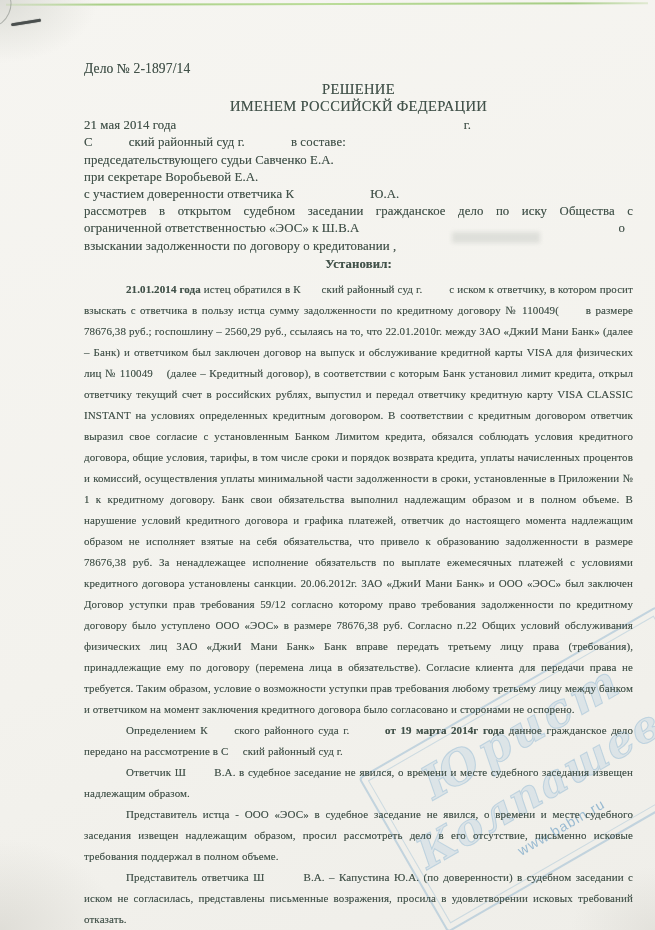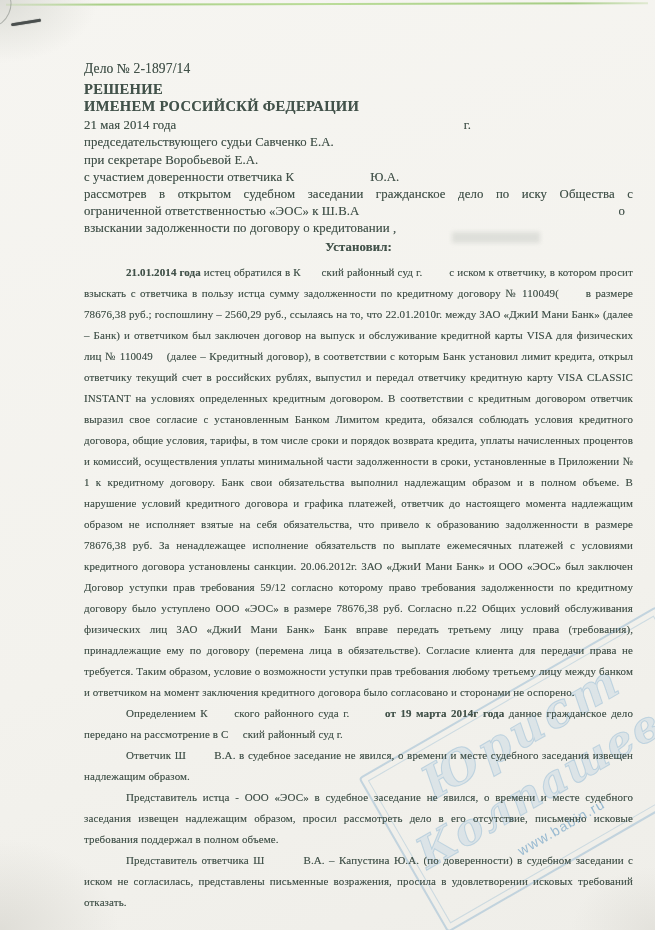--- a/index.html
+++ b/index.html
@@ -35,21 +35,21 @@
   .wm1{left:52px;top:12px;font-size:46px;letter-spacing:4px}
   .wm2{left:12px;top:72px;font-size:43px;letter-spacing:2px}
   .wm-url{position:absolute;left:100px;top:134px;font-family:"Liberation Sans", sans-serif;
     font-size:14px;letter-spacing:1.2px;color:rgba(130,172,203,.8);white-space:nowrap;}
 
   
   .content{position:absolute;left:84px;top:60px;width:549px;z-index:2;
     font-size:12.8px;line-height:17.2px;letter-spacing:.1px;
     text-shadow:0 0 .6px rgba(66,82,74,.5);}
   .case-no{font-size:13.6px}
-  .title{font-weight:bold;font-size:14.6px;letter-spacing:.3px;line-height:17px}
+  .title{text-align:center;font-weight:normal;font-size:14.6px;letter-spacing:.3px;line-height:17px}
   .t1{margin-top:4px}
   .preamble-start{margin-top:2px}
   .flexline{display:flex}
   .ml-auto{margin-left:auto}
   .date-g{margin-right:162px}
   .o-g{margin-right:8px}
   .gap36{display:inline-block;width:36px}
   .gap46{display:inline-block;width:46px}
   .gap76{display:inline-block;width:76px}
   .just-full{text-align:justify;text-align-last:justify}
@@ -77,20 +77,23 @@
   <div class="case-no">Дело № 2-1897/14</div>
 
   <div class="title t1">РЕШЕНИЕ</div>
   <div class="title">ИМЕНЕМ РОССИЙСКЙ ФЕДЕРАЦИИ</div>
 
   <div class="flexline preamble-start">
     <span>21 мая  2014 года</span>
     <span class="ml-auto date-g">г.</span>
   </div>
 
+  <div>
+    <span>С</span><span class="gap36"></span><span>ский районный суд г.</span><span class="gap46"></span><span>в составе:</span>
+  </div>
 
   <div>председательствующего судьи Савченко Е.А.</div>
   <div>при секретаре Воробьевой Е.А.</div>
 
   <div>
     <span>с участием доверенности ответчика К</span><span class="gap76"></span><span>Ю.А.</span>
   </div>
 
   <div class="just-full">рассмотрев в открытом судебном заседании гражданское дело по иску  Общества с</div>
 

